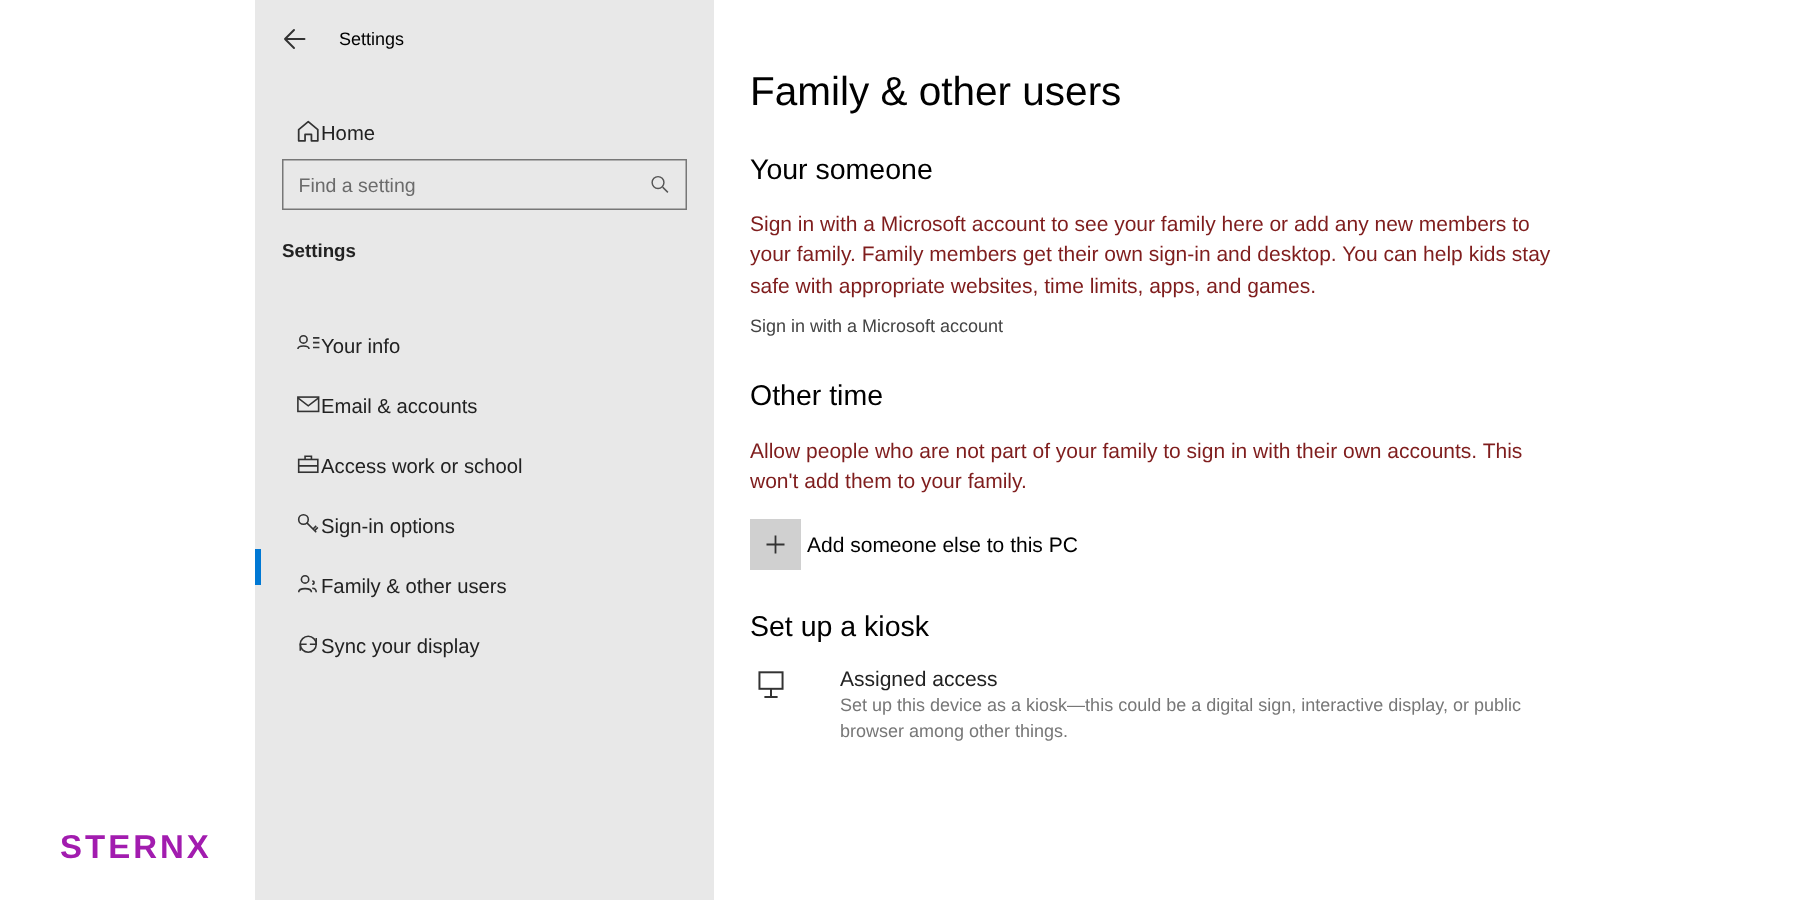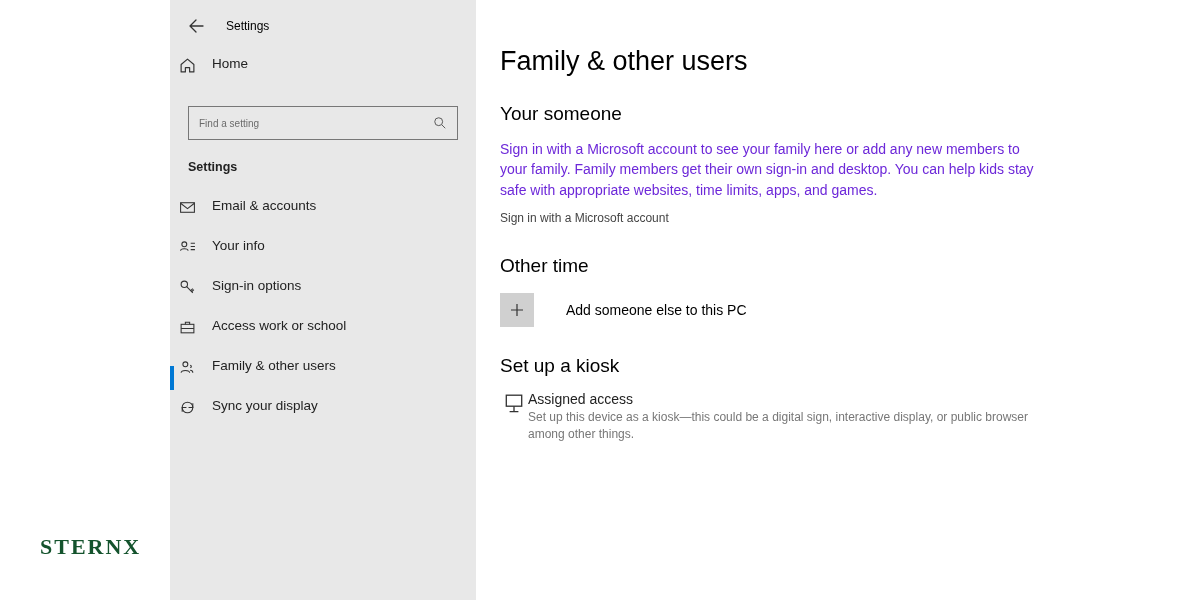--- a/index.html
+++ b/index.html
@@ -1,41 +1,41 @@
 <!DOCTYPE html>
 <html><head>
 <meta charset="utf-8">
 <style>
   * { box-sizing: border-box; margin: 0; padding: 0; }
   html, body { width: 1200px; height: 600px; font-family: "Segoe UI", Arial, sans-serif; background: #fff; color: #000; overflow: hidden; }
   .app { display: flex; height: 100%; }
   .leftpad { width: 170px; background: #fff; flex: 0 0 170px; position: relative; }
-  .brand { position: absolute; bottom: 40px; left: 40px; font-size: 22px; font-weight: 600; letter-spacing: 2px; font-family: Liberation Serif, serif; color: #14532d; }
+  .brand { position: absolute; bottom: 22px; left: 40px; font-size: 22px; font-weight: 600; letter-spacing: 2px; font-family: Liberation Sans, sans-serif; color: #a21caf; }
   .sidebar { flex: 0 0 306px; background: #e8e8e8; padding-top: 6px; }
   .topbar { display: flex; align-items: center; height: 40px; padding-left: 18px; gap: 22px; }
   .back-icon { width: 16px; height: 16px; display: inline-flex; align-items: center; justify-content: center; }
   .topbar-title { font-size: 12px; }
-  .nav-row { display: flex; align-items: flex-start; height: 40px; padding-left: 8px; gap: 16px; cursor: pointer; position: relative; }
+  .nav-row { display: flex; align-items: flex-end; height: 40px; padding-left: 26px; cursor: pointer; position: relative; }
   .nav-row.active::before { content: ""; position: absolute; left: 0; top: 8px; bottom: 8px; width: 4px; background: #0078d4; }
   .nav-row .icon { width: 18px; height: 18px; display: inline-flex; align-items: center; justify-content: center; color: #333; }
   .nav-row .label { font-size: 13.5px; color: #222; }
   .search-wrap { padding: 10px 18px 6px; }
   .search { width: 100%; height: 34px; border: 1px solid #777; background: #e8e8e8; display: flex; align-items: center; padding: 0 10px; justify-content: space-between; }
-  .search input { border: none; background: transparent; outline: none; font-size: 10px; color: #6d28d9; width: 230px; }
+  .search input { border: none; background: transparent; outline: none; font-size: 13px; color: #6d28d9; width: 230px; }
   .search input::placeholder { color: #6b6b6b; }
   .section-label { font-size: 12.5px; font-weight: 600; padding: 14px 18px 10px; color: #222; }
   .content { flex: 1; background: #fff; padding: 46px 24px 0 24px; }
   h1 { font-size: 27px; font-weight: 400; margin-bottom: 26px; }
   h2 { font-size: 19px; font-weight: 400; margin-bottom: 14px; }
-  .desc { font-size: 14px; color: #6d28d9; max-width: 540px; line-height: 1.45; margin-bottom: 8px; }
+  .desc { font-size: 14px; color: #7f1d1d; max-width: 540px; line-height: 1.45; margin-bottom: 8px; }
   .link { font-size: 12px; color: #444; cursor: pointer; display: inline-block; margin-bottom: 30px; }
-  .add-row { display: flex; align-items: center; gap: 32px; margin-top: 16px; margin-bottom: 28px; cursor: pointer; }
+  .add-row { display: flex; align-items: center; gap: 4px; margin-top: 16px; margin-bottom: 28px; cursor: pointer; }
   .plus-tile { width: 34px; height: 34px; background: #d0d0d0; display: flex; align-items: center; justify-content: center; color: #222; }
   .add-label { font-size: 14px; }
-  .kiosk-row { display: flex; gap: 0; margin-top: 14px; max-width: 560px; }
+  .kiosk-row { display: flex; gap: 32px; margin-top: 14px; max-width: 560px; }
   .kiosk-icon { width: 28px; flex: 0 0 28px; display: flex; justify-content: center; padding-top: 2px; }
   .kiosk-title { font-size: 14px; color: #222; margin-bottom: 2px; }
   .kiosk-desc { font-size: 12px; color: #777; line-height: 1.4; }
   svg { display: block; }
 </style>
 </head>
 <body>
 
 <div class="app">
   <div class="leftpad">
@@ -75,55 +75,55 @@
       </div>
     </div>
 
     <div class="section-label">Settings</div>
 
     <div style="height:14px"></div>
 
     <div class="nav-row">
       <span class="icon">
         <svg width="17" height="17" viewBox="0 0 16 16">
+            <circle cx="5" cy="5" r="2.3" stroke="#333" stroke-width="1" fill="none"></circle>
+            <path d="M1.5 11 C1.5 8.5 8.5 8.5 8.5 11 M11 4 H15 M11 7 H15 M11 10 H15" stroke="#333" stroke-width="1" fill="none"></path>
+          </svg>
+      </span>
+      <span class="label">Your info</span>
+    </div>
+
+    <div class="nav-row">
+      <span class="icon">
+        <svg width="17" height="17" viewBox="0 0 16 16">
             <rect x="1.5" y="3.5" width="13" height="9" stroke="#333" stroke-width="1" fill="none"></rect>
             <path d="M1.5 4 L8 9 L14.5 4" stroke="#333" stroke-width="1" fill="none"></path>
           </svg>
       </span>
       <span class="label">Email &amp; accounts</span>
     </div>
 
     <div class="nav-row">
       <span class="icon">
         <svg width="17" height="17" viewBox="0 0 16 16">
-            <circle cx="5" cy="5" r="2.3" stroke="#333" stroke-width="1" fill="none"></circle>
-            <path d="M1.5 11 C1.5 8.5 8.5 8.5 8.5 11 M11 4 H15 M11 7 H15 M11 10 H15" stroke="#333" stroke-width="1" fill="none"></path>
+            <rect x="2" y="5" width="12" height="8" stroke="#333" stroke-width="1" fill="none"></rect>
+            <path d="M6 5 V3 H10 V5 M2 9 H14" stroke="#333" stroke-width="1" fill="none"></path>
           </svg>
       </span>
-      <span class="label">Your info</span>
+      <span class="label">Access work or school</span>
     </div>
 
     <div class="nav-row">
       <span class="icon">
         <svg width="17" height="17" viewBox="0 0 16 16">
             <circle cx="5" cy="5" r="3" stroke="#333" stroke-width="1" fill="none"></circle>
             <path d="M7 7 L13 13 M11 11 L13 9 M12 12 L14 10" stroke="#333" stroke-width="1" fill="none"></path>
           </svg>
       </span>
       <span class="label">Sign-in options</span>
-    </div>
-
-    <div class="nav-row">
-      <span class="icon">
-        <svg width="17" height="17" viewBox="0 0 16 16">
-            <rect x="2" y="5" width="12" height="8" stroke="#333" stroke-width="1" fill="none"></rect>
-            <path d="M6 5 V3 H10 V5 M2 9 H14" stroke="#333" stroke-width="1" fill="none"></path>
-          </svg>
-      </span>
-      <span class="label">Access work or school</span>
     </div>
 
     <div class="nav-row active">
       <span class="icon">
         <svg width="17" height="17" viewBox="0 0 16 16">
             <circle cx="6" cy="5" r="2.3" stroke="#333" stroke-width="1" fill="none"></circle>
             <path d="M2 13 C2 10 10 10 10 13" stroke="#333" stroke-width="1" fill="none"></path>
             <path d="M10.5 6 C12 6 12 8 10.5 8 M13 13 C13 11 11.5 10.5 10.5 10.5" stroke="#333" stroke-width="1" fill="none"></path>
           </svg>
       </span>
@@ -143,20 +143,21 @@
   </div>
 
   <div class="content">
     <h1>Family &amp; other users</h1>
 
     <h2>Your someone</h2>
     <p class="desc">Sign in with a Microsoft account to see your family here or add any new members to your family. Family members get their own sign-in and desktop. You can help kids stay safe with appropriate websites, time limits, apps, and games.</p>
     <span class="link">Sign in with a Microsoft account</span>
 
     <h2>Other time</h2>
+    <p class="desc">Allow people who are not part of your family to sign in with their own accounts. This won't add them to your family.</p>
 
     <div class="add-row">
       <div class="plus-tile">
         <svg width="16" height="16" viewBox="0 0 16 16">
             <path d="M8 2 V14 M2 8 H14" stroke="#333" stroke-width="1.2"></path>
           </svg>
       </div>
       <span class="add-label">Add someone else to this PC</span>
     </div>
 

